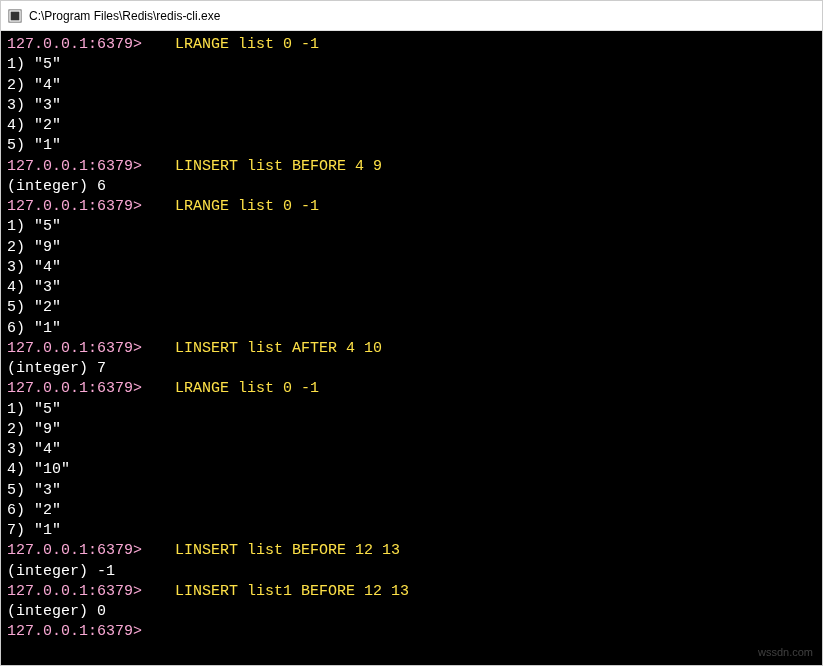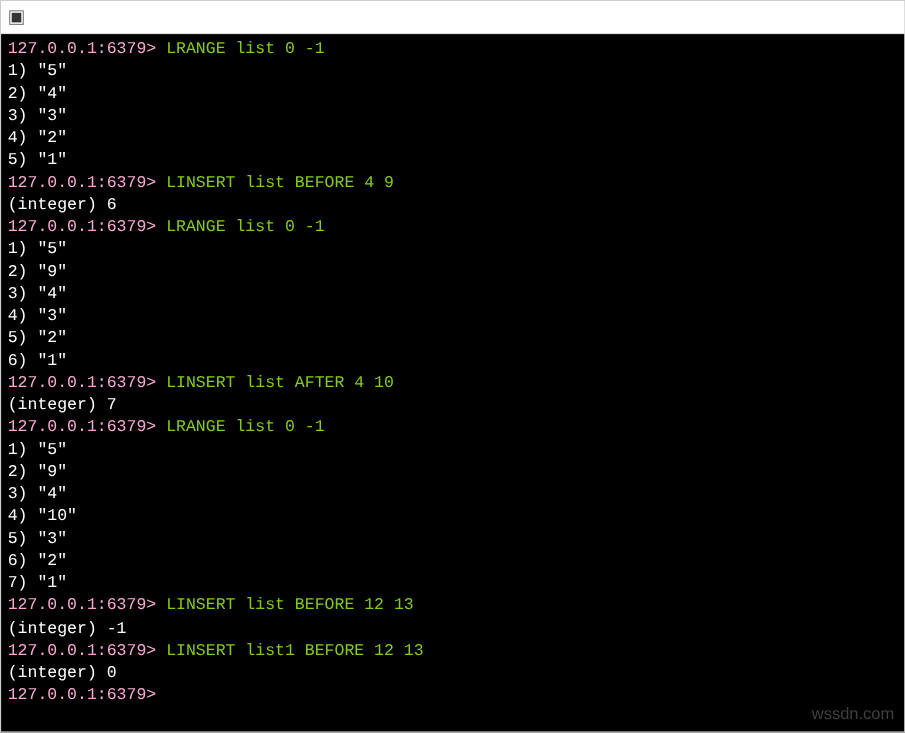--- a/index.html
+++ b/index.html
@@ -57,39 +57,41 @@
       font-family: Consolas, 'Courier New', monospace;
       white-space: pre;
     }
     .line {
       display: block;
     }
     .prompt {
       color: #f9a8d4;
     }
     .cmd {
-      color: #84cc16;
+      color: #fde047;
+      margin-left: 24px;
     }
     .watermark {
       position: absolute;
       bottom: 8px;
       right: 10px;
       font-family: sans-serif;
-      font-size: 15px;
+      font-size: 11px;
       color: rgba(180,180,180,0.35);
       pointer-events: none;
     }
   </style>
 </head>
 <body>
 
 <div class="window">
   <div class="titlebar">
     <span class="titlebar-icon">
       <svg viewBox="0 0 16 16">
         <rect x="1" y="1" width="14" height="14" fill="none" stroke="#666" stroke-width="1"></rect>
         <rect x="3" y="3" width="10" height="10" fill="#333"></rect>
       </svg>
     </span>
+    <span class="titlebar-text">C:\Program Files\Redis\redis-cli.exe</span>
   </div>
   <div class="terminal" id="terminal"><span class="line"><span class="prompt">127.0.0.1:6379&gt;</span> <span class="cmd">LRANGE list 0 -1</span></span><span class="line">1) "5"</span><span class="line">2) "4"</span><span class="line">3) "3"</span><span class="line">4) "2"</span><span class="line">5) "1"</span><span class="line"><span class="prompt">127.0.0.1:6379&gt;</span> <span class="cmd">LINSERT list BEFORE 4 9</span></span><span class="line">(integer) 6</span><span class="line"><span class="prompt">127.0.0.1:6379&gt;</span> <span class="cmd">LRANGE list 0 -1</span></span><span class="line">1) "5"</span><span class="line">2) "9"</span><span class="line">3) "4"</span><span class="line">4) "3"</span><span class="line">5) "2"</span><span class="line">6) "1"</span><span class="line"><span class="prompt">127.0.0.1:6379&gt;</span> <span class="cmd">LINSERT list AFTER 4 10</span></span><span class="line">(integer) 7</span><span class="line"><span class="prompt">127.0.0.1:6379&gt;</span> <span class="cmd">LRANGE list 0 -1</span></span><span class="line">1) "5"</span><span class="line">2) "9"</span><span class="line">3) "4"</span><span class="line">4) "10"</span><span class="line">5) "3"</span><span class="line">6) "2"</span><span class="line">7) "1"</span><span class="line"><span class="prompt">127.0.0.1:6379&gt;</span> <span class="cmd">LINSERT list BEFORE 12 13</span></span><span class="line">(integer) -1</span><span class="line"><span class="prompt">127.0.0.1:6379&gt;</span> <span class="cmd">LINSERT list1 BEFORE 12 13</span></span><span class="line">(integer) 0</span><span class="line"><span class="prompt">127.0.0.1:6379&gt;</span></span></div>
 </div>
 <div class="watermark">wssdn.com</div>
 
 </body></html>

